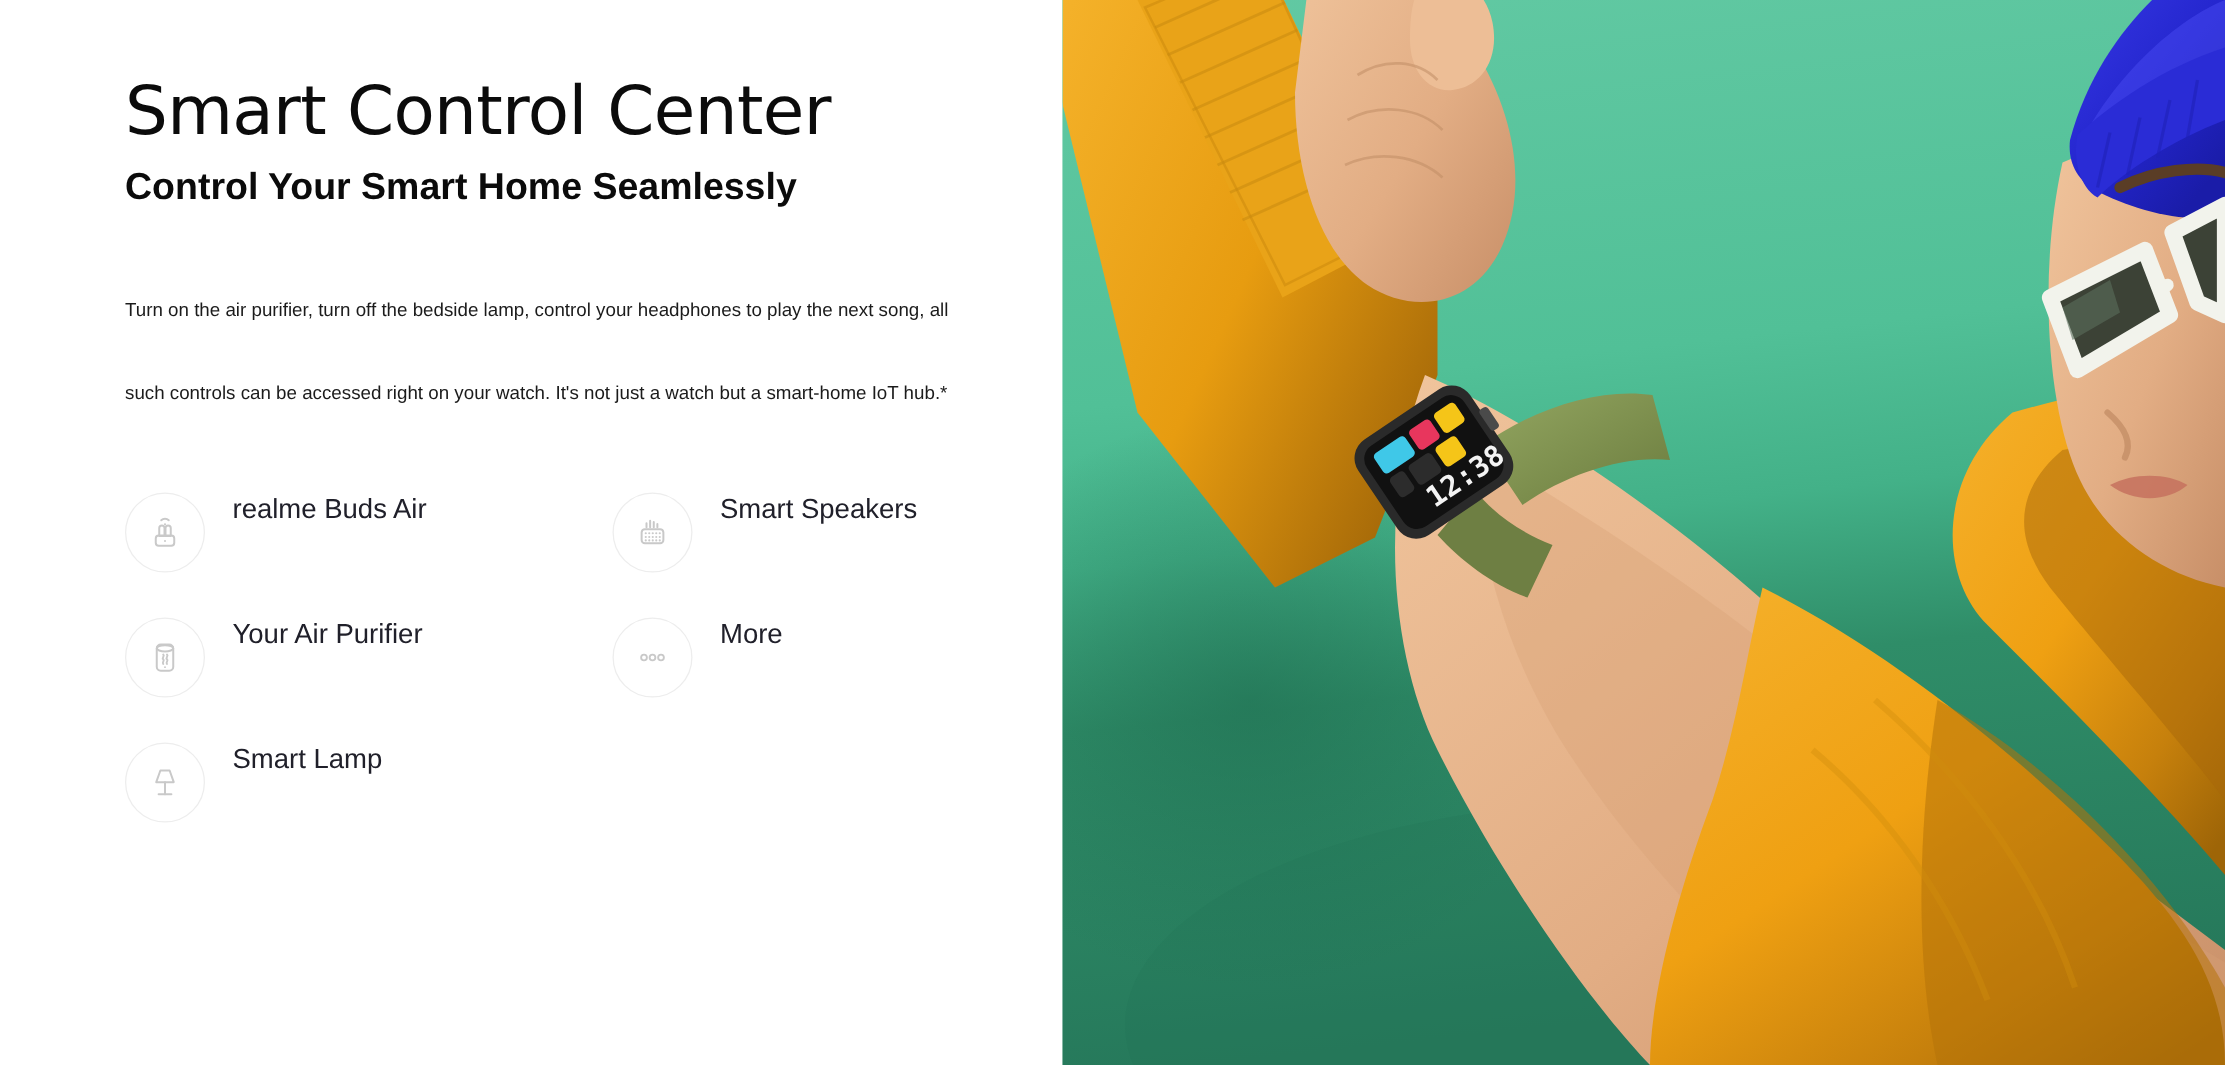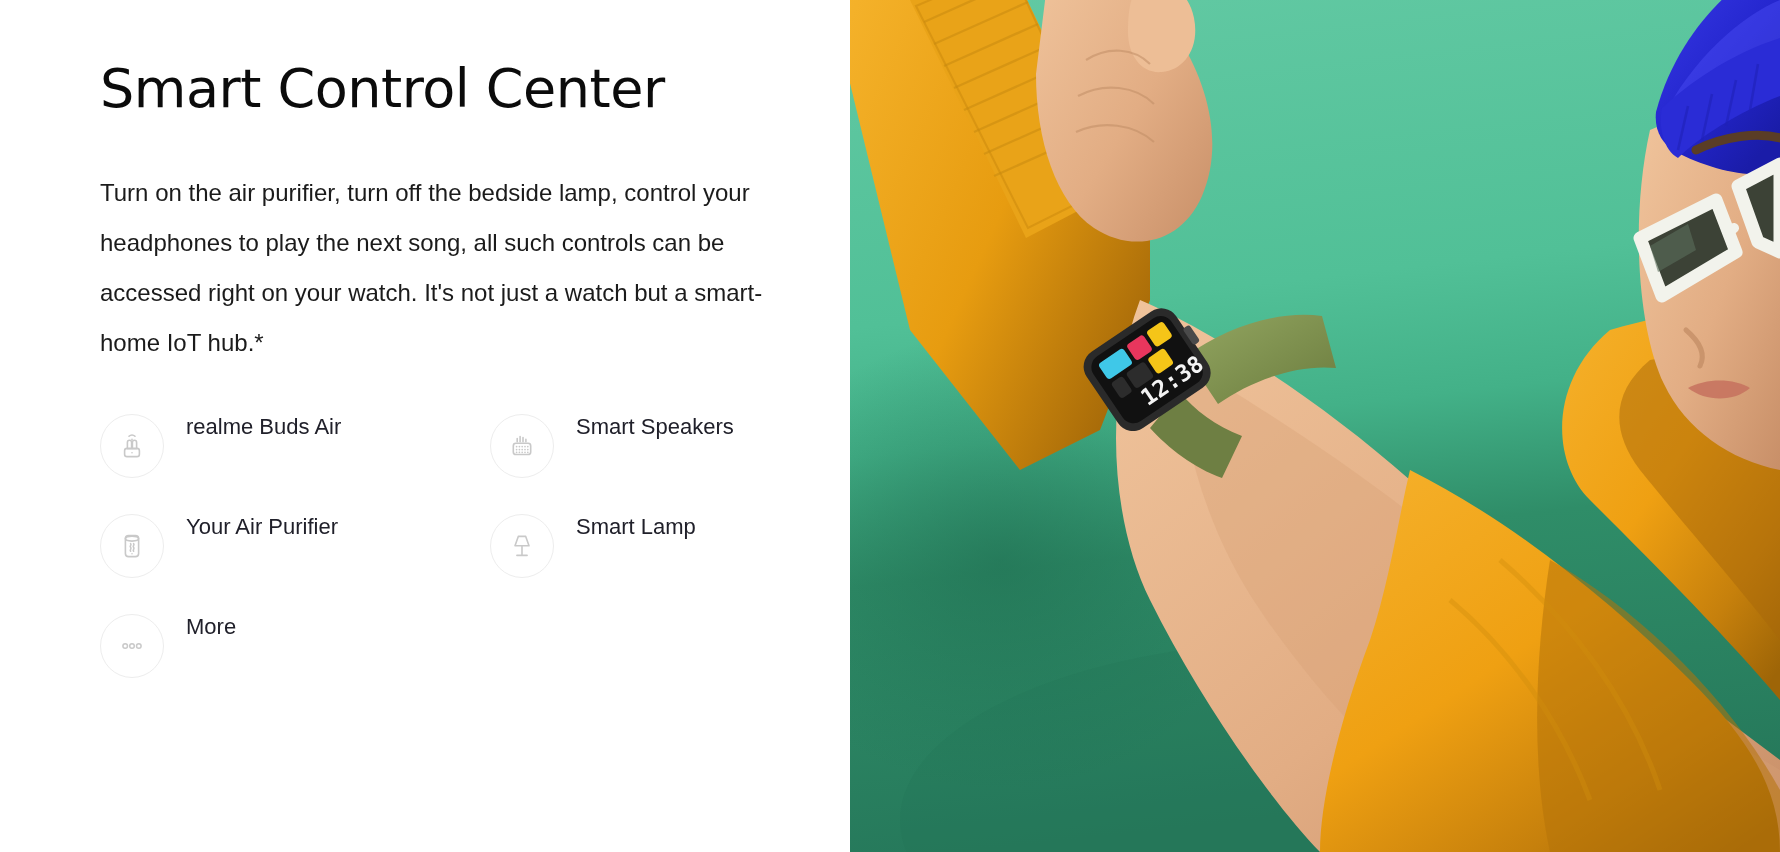--- a/index.html
+++ b/index.html
@@ -40,22 +40,22 @@
     font-size:30px;
     font-weight:700;
     color:#0b0b0b;
     margin-top:12px;
     line-height:1.2;
     font-family:"Liberation Sans", sans-serif;
   }
   .body-copy {
     margin-top:48px;
     width:680px;
-    font-size:24px;
-    line-height:50px;
+    font-size:15px;
+    line-height:66px;
     color:#1b1b1b;
     font-family:"Liberation Sans", sans-serif;
   }
 
   
   .features {
     margin-top:46px;
     display:grid;
     grid-template-columns:390px 390px;
     grid-auto-rows:100px;
@@ -95,20 +95,21 @@
 </style>
 </head>
 <body>
 
 <div class="page">
 
   <div class="left-panel">
 
     <h1 class="headline">Smart Control Center</h1>
 
+    <h2 class="subhead">Control Your Smart Home Seamlessly</h2>
 
     <p class="body-copy">Turn on the air purifier, turn off the bedside lamp, control your headphones to play the next song, all such controls can be accessed right on your watch. It's not just a watch but a smart-home IoT hub.*</p>
 
     <div class="features">
 
       <div class="feature">
         <span class="feature-icon">
           <svg width="34" height="34" viewBox="0 0 34 34" fill="none" stroke="#c9c9c9" stroke-width="1.6" stroke-linecap="round" stroke-linejoin="round">
             <path d="M14 7.2a4.2 4.2 0 0 1 6 0"></path>
             <circle cx="17" cy="10.4" r="0.85" fill="#c9c9c9" stroke="none"></circle>
@@ -157,38 +158,38 @@
             <path d="M18.6 14.6c1.5 1.2 -1.5 2.6 0 3.8 1.5 1.2 -1.5 2.6 0 3.8"></path>
             <circle cx="17" cy="24.7" r="0.75" fill="#c9c9c9" stroke="none"></circle>
           </svg>
         </span>
         <span class="feature-label">Your Air Purifier</span>
       </div>
 
 
       <div class="feature">
         <span class="feature-icon">
+          <svg width="34" height="34" viewBox="0 0 34 34" fill="none" stroke="#c9c9c9" stroke-width="1.5">
+            <circle cx="10.2" cy="17" r="2.3"></circle>
+            <circle cx="17" cy="17" r="2.3"></circle>
+            <circle cx="23.8" cy="17" r="2.3"></circle>
+          </svg>
+        </span>
+        <span class="feature-label">More</span>
+      </div>
+
+      <div class="feature">
+        <span class="feature-icon">
           <svg width="34" height="34" viewBox="0 0 34 34" fill="none" stroke="#c9c9c9" stroke-width="1.6" stroke-linecap="round" stroke-linejoin="round">
             <path d="M13.3 7.4h7.4l3.3 9.3H10z"></path>
             <path d="M17 16.7v9.6"></path>
             <path d="M11.9 26.4h10.2"></path>
           </svg>
         </span>
         <span class="feature-label">Smart Lamp</span>
-      </div>
-
-      <div class="feature">
-        <span class="feature-icon">
-          <svg width="34" height="34" viewBox="0 0 34 34" fill="none" stroke="#c9c9c9" stroke-width="1.5">
-            <circle cx="10.2" cy="17" r="2.3"></circle>
-            <circle cx="17" cy="17" r="2.3"></circle>
-            <circle cx="23.8" cy="17" r="2.3"></circle>
-          </svg>
-        </span>
-        <span class="feature-label">More</span>
       </div>
 
     </div>
   </div>
 
   <div class="photo">
     <svg class="scene" viewBox="0 0 930 852" preserveAspectRatio="xMidYMid slice">
       <defs>
         <linearGradient id="bgGrad" x1="0" y1="0" x2="0.12" y2="1">
           <stop offset="0%" stop-color="#62c9a3"></stop>

